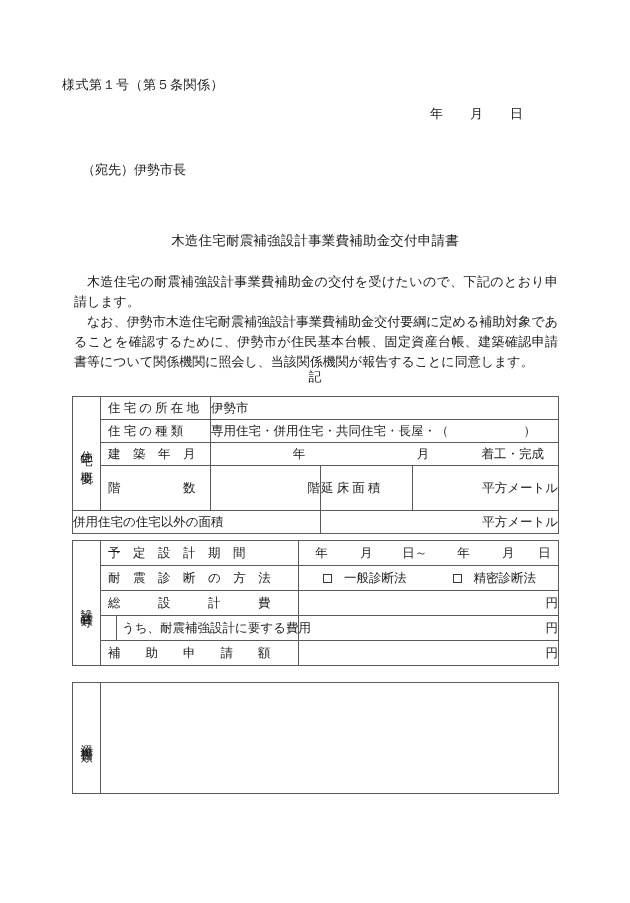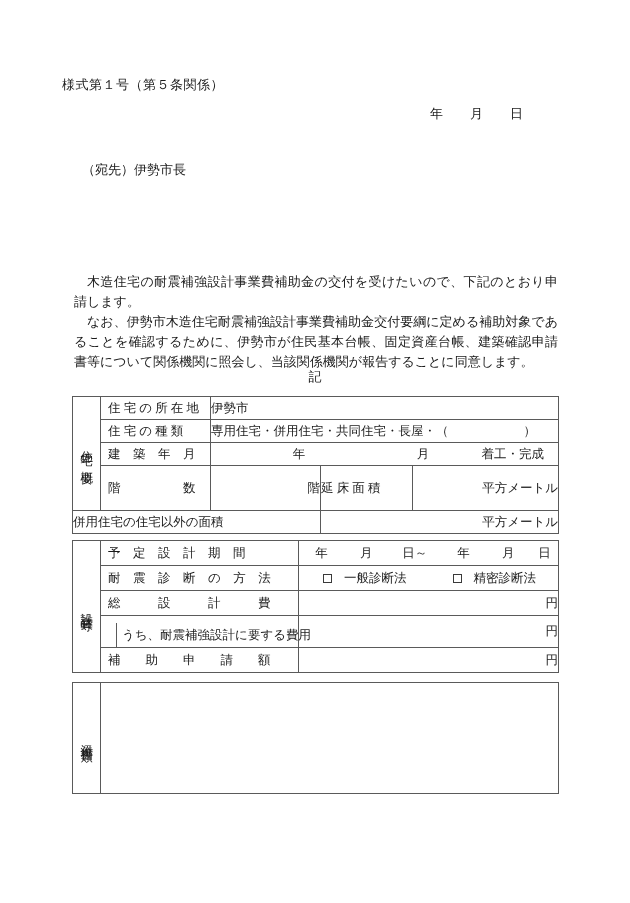--- a/index.html
+++ b/index.html
@@ -227,20 +227,21 @@
 
   <div class="form-no">様式第１号（第５条関係）</div>
 
   <div class="date-line">
     <span class="date-y">年</span><span class="date-m">月</span><span class="date-d">日</span>
   </div>
 
   <div class="addressee">（宛先）伊勢市長</div>
 
 
+  <div class="doc-title">木造住宅耐震補強設計事業費補助金交付申請書</div>
 
   <div class="body-text">
     <p class="ind">木造住宅の耐震補強設計事業費補助金の交付を受けたいので、下記のとおり申請します。</p>
     <p class="ind">なお、伊勢市木造住宅耐震補強設計事業費補助金交付要綱に定める補助対象であることを確認するために、伊勢市が住民基本台帳、固定資産台帳、建築確認申請書等について関係機関に照会し、当該関係機関が報告することに同意します。</p>
   </div>
 
   <div class="kizu">記</div>
 
   <table class="form-table" id="table-housing">
     <colgroup>
@@ -348,21 +349,21 @@
       <tr>
         <td style="height:24px;">
           <div class="lbl-spread">総　　　設　　　計　　　費</div>
         </td>
         <td class="val-right">
           <span>円</span>
         </td>
       </tr>
       <tr>
         <td style="height:24px;">
-          <div class="sub-indent-cell" style="height:24px;margin-top:7px;">
+          <div class="sub-indent-cell" style="height:24px;">
             <div class="sub-indent-gutter"></div>
             <div class="sub-indent-text">うち、耐震補強設計に要する費用</div>
           </div>
         </td>
         <td class="val-right">
           <span>円</span>
         </td>
       </tr>
       <tr>
         <td style="height:24px;">

